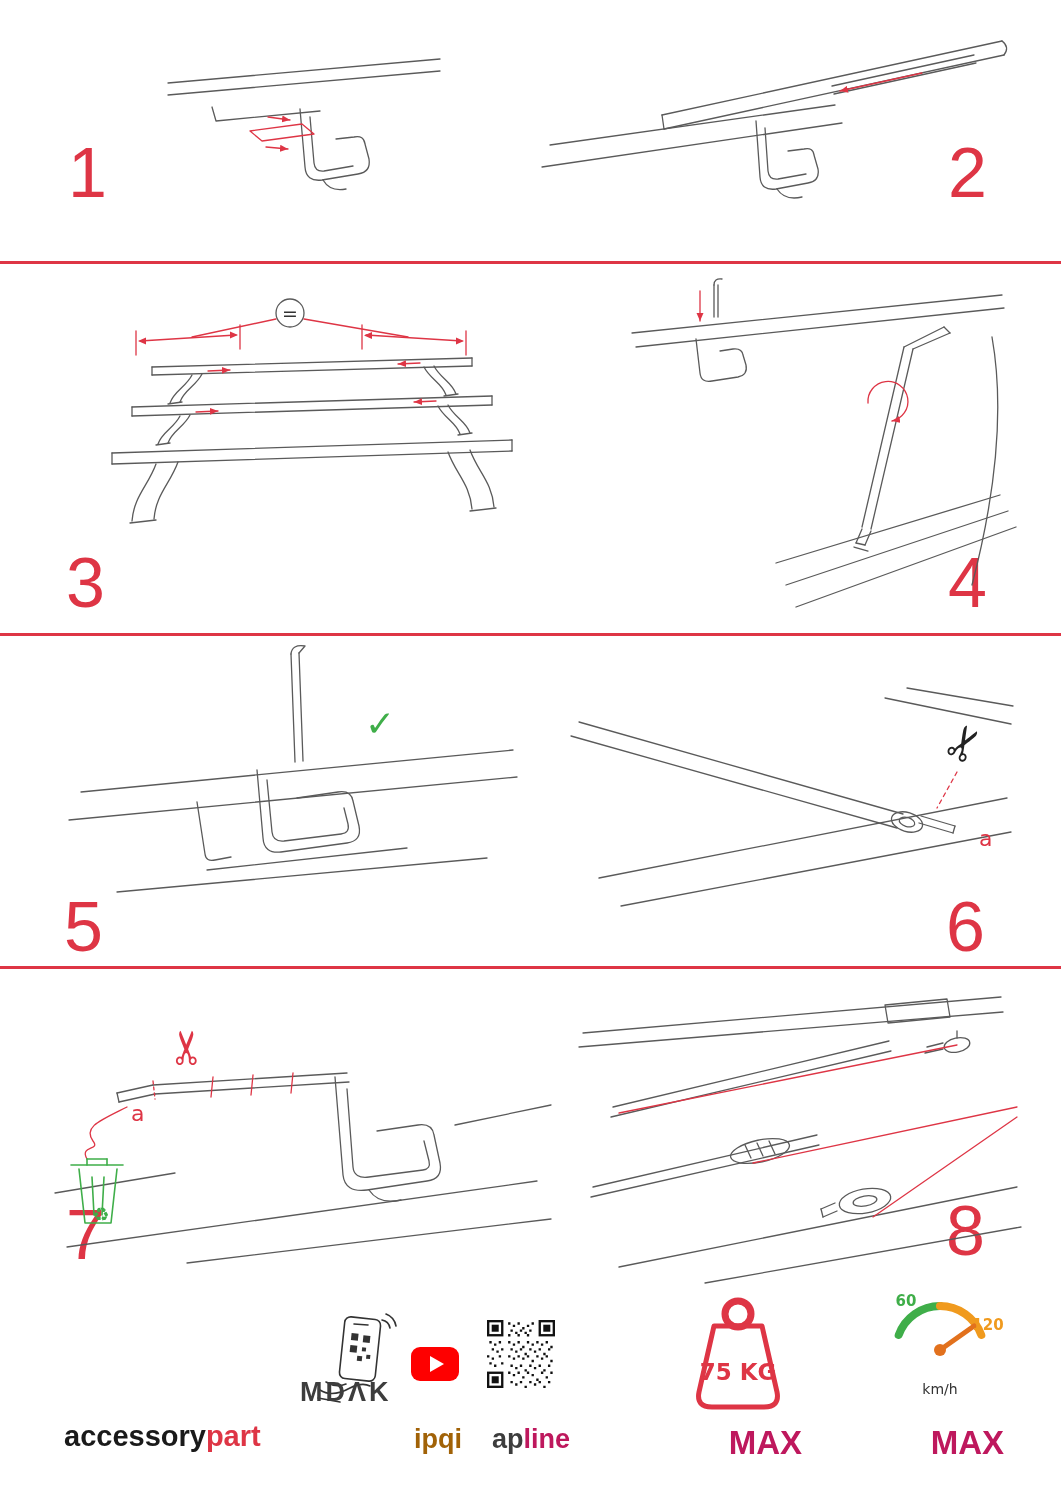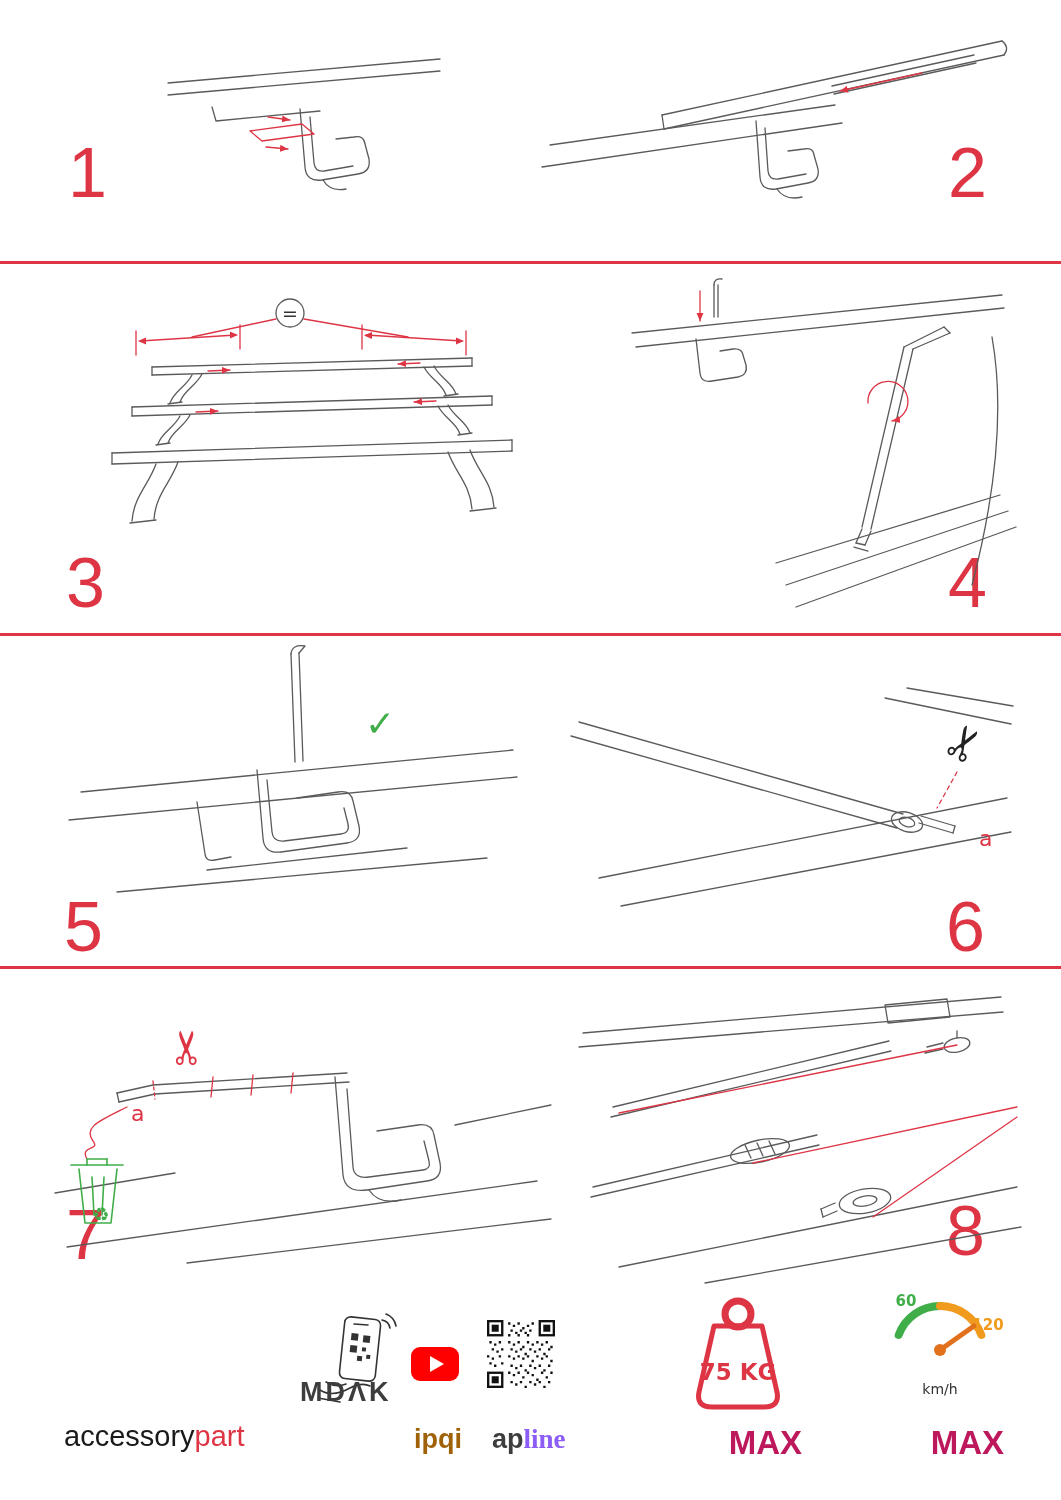--- a/index.html
+++ b/index.html
@@ -7,21 +7,21 @@
   body { font-family:"Liberation Sans", sans-serif; }
   .page { position:relative; width:1061px; height:1500px; background:#ffffff; overflow:hidden; margin:0 auto; }
   .divider { position:absolute; left:0; width:1061px; height:3px; background:#de3545; }
   .step-num { position:absolute; font-size:70px; line-height:1; color:#de3545; font-weight:400; }
   .illus { position:absolute; }
   svg text { font-family:"DejaVu Sans","Liberation Sans",sans-serif; }
   .sketch { stroke:#5a5a5a; stroke-width:1.3; fill:none; stroke-linecap:round; stroke-linejoin:round; }
   .red { stroke:#de3545; fill:none; stroke-width:1.3; stroke-linecap:round; stroke-linejoin:round; }
   .green { stroke:#3fae49; fill:none; stroke-width:1.6; stroke-linecap:round; stroke-linejoin:round; }
   .brand-basic { position:absolute; left:64px; top:1330px; font-size:46px; font-weight:700; letter-spacing:1px; color:#312a88; }
-  .brand-accessory { position:absolute; left:64px; top:1420px; font-size:29px; font-weight:400; color:#1a1a1a; }
+  .brand-accessory { position:absolute; left:64px; top:1420px; font-size:29px; font-weight:700; color:#1a1a1a; }
   .brand-accessory .suffix { color:#de3545; }
   .partner-label { position:absolute; font-size:27px; color:#3d3d3d; font-weight:700; }
   .partner-label.red-label { color:#a16207; }
   .max-label { position:absolute; top:1424px; font-size:33px; font-weight:700; color:#be185d; text-align:right; }
   .yt-wrap { position:absolute; left:410px; top:1346px; }
 </style>
 </head>
 <body>
 
 <div class="page">
@@ -317,21 +317,21 @@
         <rect x="0" y="22" width="7" height="7"></rect>
       <rect x="1" y="1" width="5" height="5" fill="#fff"></rect>
         <rect x="23" y="1" width="5" height="5" fill="#fff"></rect>
         <rect x="1" y="23" width="5" height="5" fill="#fff"></rect>
       <rect x="2" y="2" width="3" height="3"></rect>
         <rect x="24" y="2" width="3" height="3"></rect>
         <rect x="2" y="24" width="3" height="3"></rect>
       <path d="M9 1h1v1h-1z M11 2h1v1h-1z M13 1h1v1h-1z M15 3h1v1h-1z M17 2h1v1h-1z M19 1h1v1h-1z M10 4h1v1h-1z M12 5h1v1h-1z M14 4h1v1h-1z M16 5h1v1h-1z M18 4h1v1h-1z M9 6h1v1h-1z M13 6h1v1h-1z M17 6h1v1h-1z M1 9h1v1h-1z M3 10h1v1h-1z M5 9h1v1h-1z M2 12h1v1h-1z M4 13h1v1h-1z M6 12h1v1h-1z M0 15h1v1h-1z M2 16h1v1h-1z M5 15h1v1h-1z M1 18h1v1h-1z M3 19h1v1h-1z M6 18h1v1h-1z M9 9h1v1h-1z M11 10h1v1h-1z M13 9h1v1h-1z M15 11h1v1h-1z M17 9h1v1h-1z M19 10h1v1h-1z M21 9h1v1h-1z M23 10h1v1h-1z M25 9h1v1h-1z M27 11h1v1h-1z M10 12h1v1h-1z M12 13h1v1h-1z M14 12h1v1h-1z M16 14h1v1h-1z M18 12h1v1h-1z M20 13h1v1h-1z M22 12h1v1h-1z M24 14h1v1h-1z M26 12h1v1h-1z M9 15h1v1h-1z M11 16h1v1h-1z M13 15h1v1h-1z M15 16h1v1h-1z M17 15h1v1h-1z M19 17h1v1h-1z M21 15h1v1h-1z M23 16h1v1h-1z M25 15h1v1h-1z M27 17h1v1h-1z M10 19h1v1h-1z M12 20h1v1h-1z M14 19h1v1h-1z M16 21h1v1h-1z M18 19h1v1h-1z M20 20h1v1h-1z M22 19h1v1h-1z M24 21h1v1h-1z M26 19h1v1h-1z M9 22h1v1h-1z M11 23h1v1h-1z M13 22h1v1h-1z M15 24h1v1h-1z M17 22h1v1h-1z M19 23h1v1h-1z M21 25h1v1h-1z M23 22h1v1h-1z M25 24h1v1h-1z M27 22h1v1h-1z M10 26h1v1h-1z M12 27h1v1h-1z M14 26h1v1h-1z M16 28h1v1h-1z M18 26h1v1h-1z M20 27h1v1h-1z M22 26h1v1h-1z M24 28h1v1h-1z M26 26h1v1h-1z"></path>
     </g>
   </svg>
-  <div class="partner-label" style="left:492px; top:1424px;"><span>ap</span><span style="color:#8b5cf6;font-family:Liberation Serif, serif;">line</span></div>
+  <div class="partner-label" style="left:492px; top:1424px;"><span>ap</span><span style="color:#be185d;">line</span></div>
 
   <svg class="illus" style="left:672px; top:1294px;" width="130" height="126" viewBox="0 0 130 126">
     <circle cx="66" cy="20" r="13" stroke="#de3545" stroke-width="7" fill="none"></circle>
     <path d="M42,32 L90,32 L105,98 Q108,113 92,113 L40,113 Q24,113 27,98 Z" stroke="#de3545" stroke-width="5" fill="none" stroke-linejoin="round"></path>
     <text x="66" y="86" text-anchor="middle" font-size="23" font-weight="bold" fill="#de3545">75 KG</text>
   </svg>
   <div class="max-label" style="left:672px; width:130px;">MAX</div>
 
   <svg class="illus" style="left:876px; top:1292px;" width="128" height="122" viewBox="0 0 128 122">
     <path d="M22.7,43 A44,44 0 0 1 64,14" stroke="#3fae49" stroke-width="8" fill="none" stroke-linecap="round"></path>

